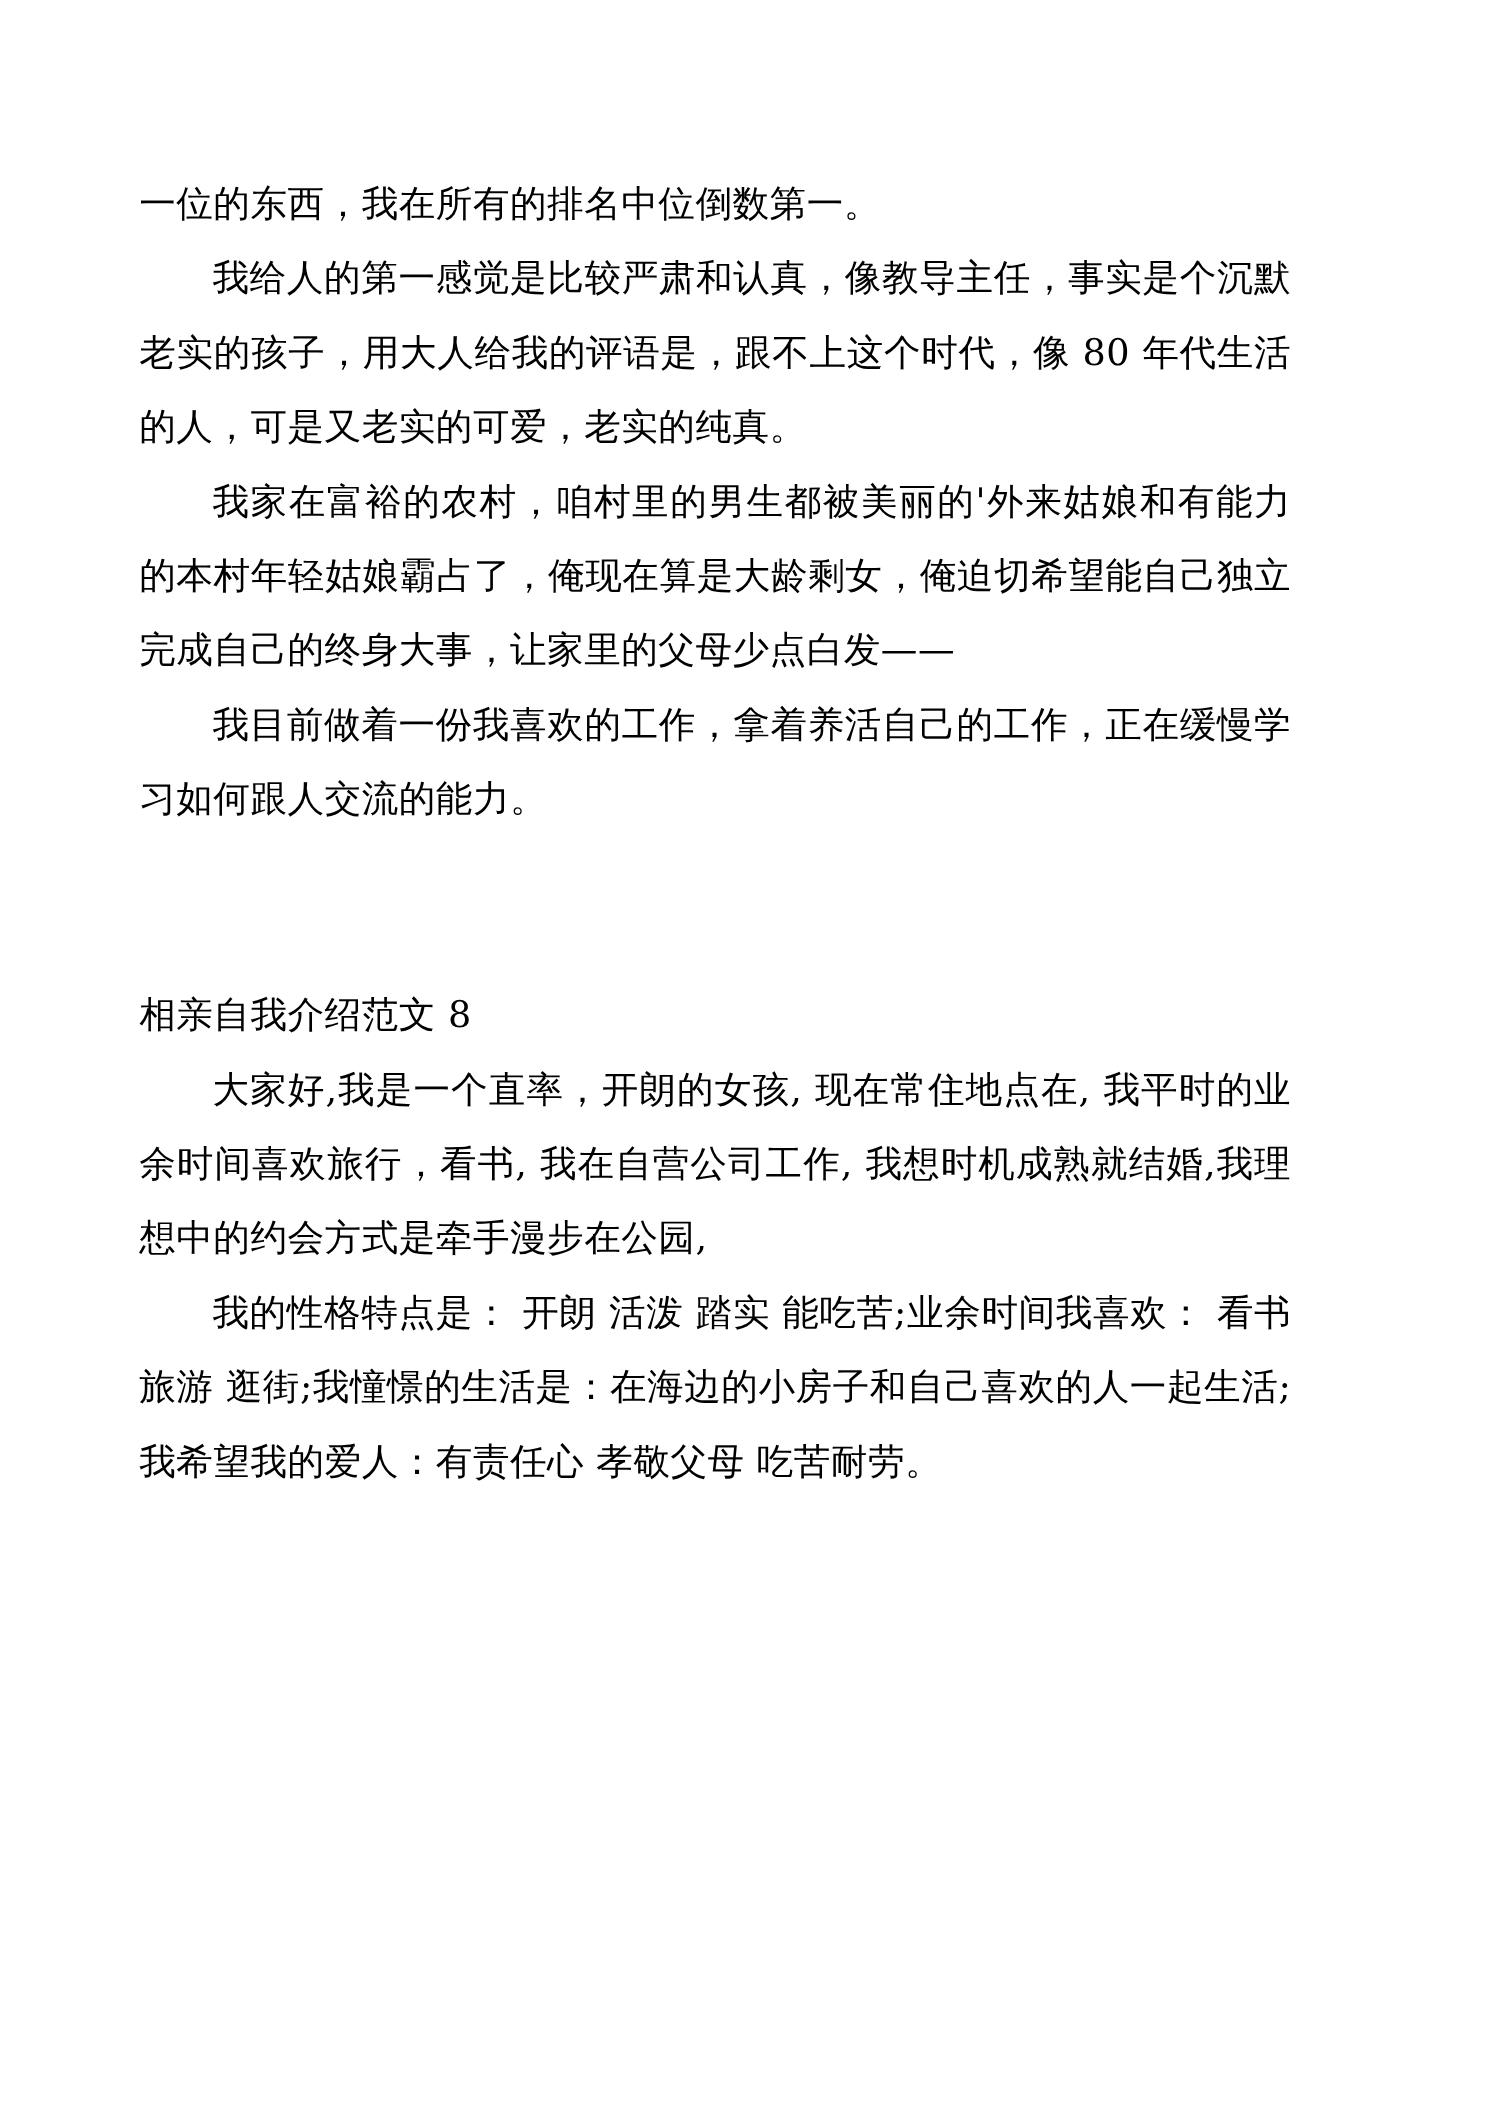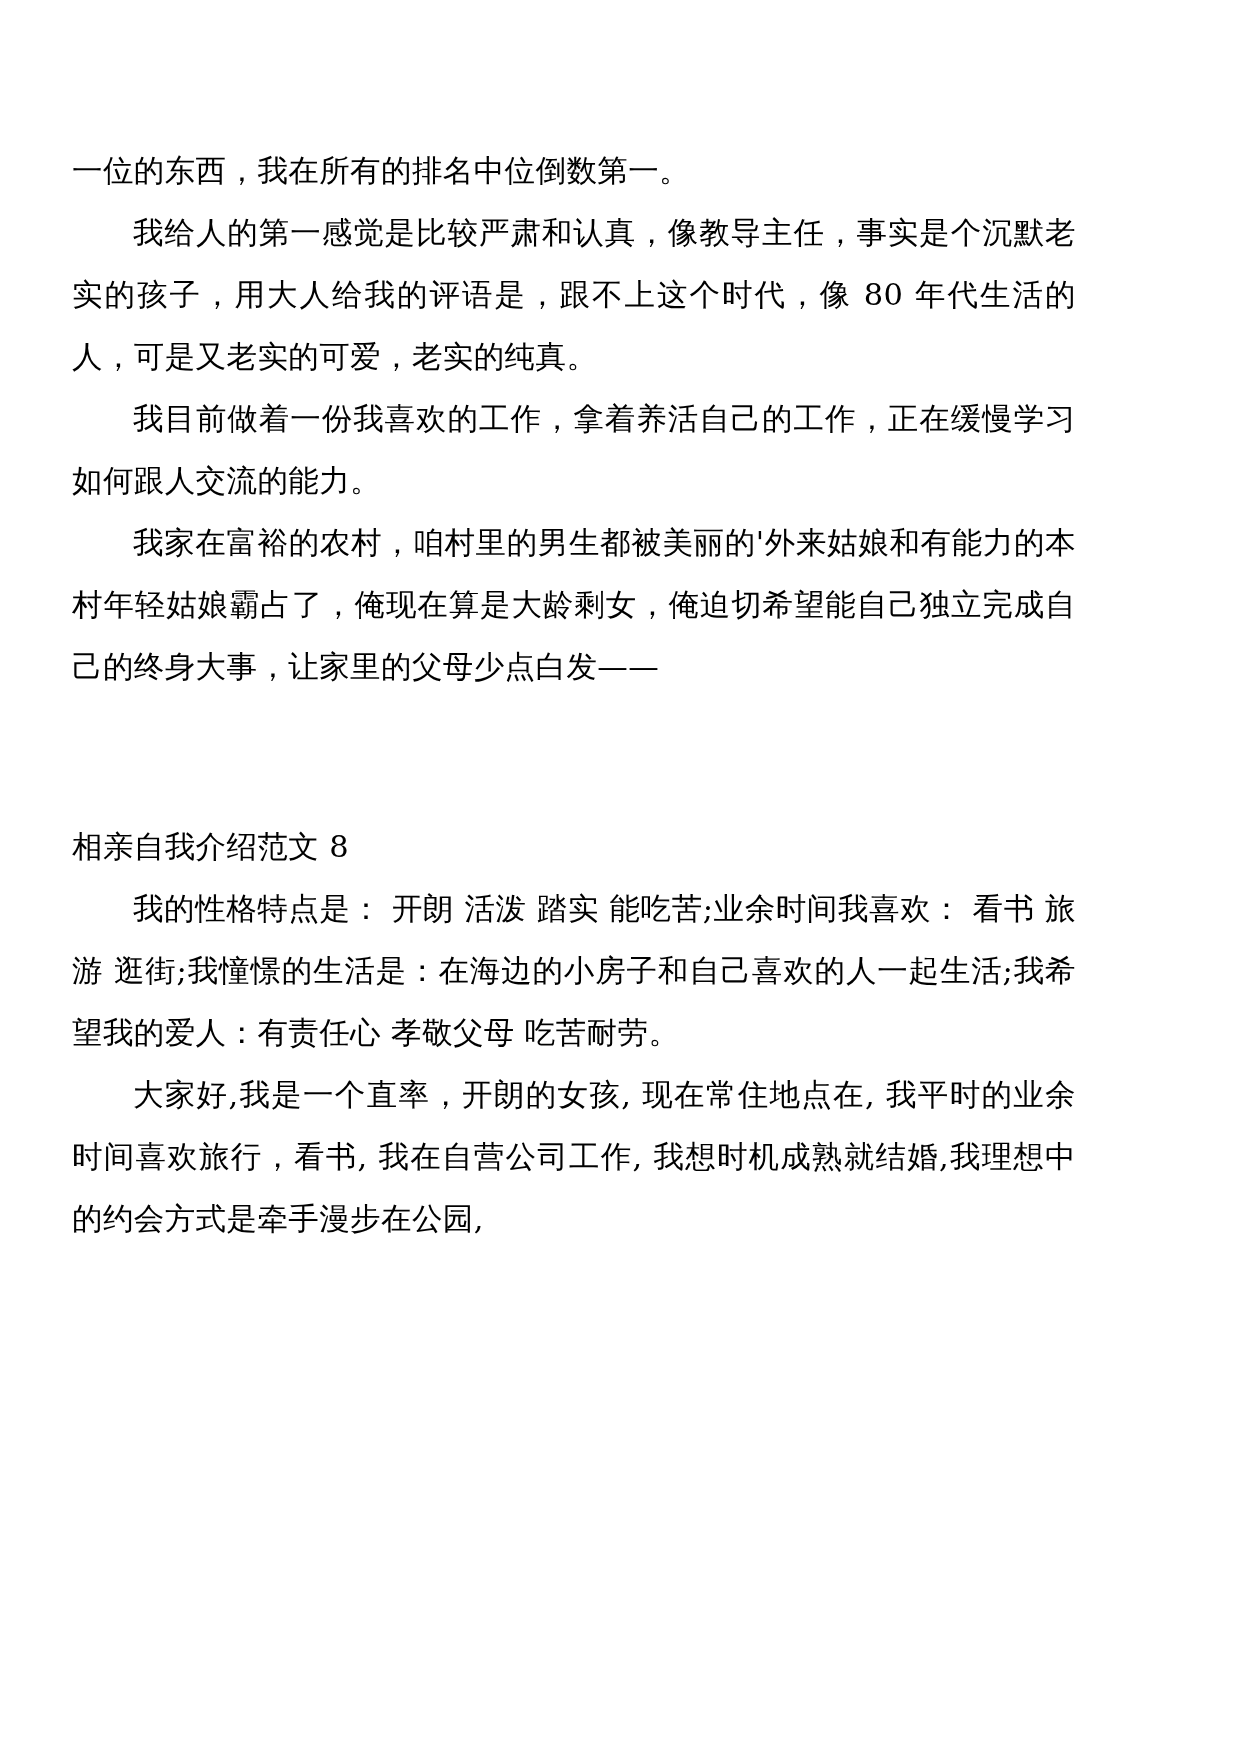--- a/index.html
+++ b/index.html
@@ -15,21 +15,21 @@
     position: relative;
     overflow: hidden;
   }
   .page {
     position: absolute;
     top: 0;
     left: 0;
     width: 1241px;
     height: 1754px;
     box-sizing: border-box;
-    padding: 140px 165px 120px 72px;
+    padding: 140px 165px 120px 116px;
   }
   .doc-body {
     font-size: 30.5px;
     line-height: 62px;
     text-align: justify;
     text-justify: inter-ideograph;
     letter-spacing: 0.4px;
   }
   p {
     margin: 0;
@@ -52,27 +52,27 @@
 </head>
 <body>
 
 <div class="page">
   <div class="doc-body">
 
     <p class="para noindent">一位的东西，我在所有的排名中位倒数第一。</p>
 
     <p class="para">我给人的第一感觉是比较严肃和认真，像教导主任，事实是个沉默老实的孩子，用大人给我的评语是，跟不上这个时代，像 80 年代生活的人，可是又老实的可爱，老实的纯真。</p>
 
+    <p class="para">我家在富裕的农村，咱村里的男生都被美丽的'外来姑娘和有能力的本村年轻姑娘霸占了，俺现在算是大龄剩女，俺迫切希望能自己独立完成自己的终身大事，让家里的父母少点白发——</p>
+
     <p class="para">我目前做着一份我喜欢的工作，拿着养活自己的工作，正在缓慢学习如何跟人交流的能力。</p>
-
-    <p class="para">我家在富裕的农村，咱村里的男生都被美丽的'外来姑娘和有能力的本村年轻姑娘霸占了，俺现在算是大龄剩女，俺迫切希望能自己独立完成自己的终身大事，让家里的父母少点白发——</p>
 
     <div class="gap"></div>
 
     <p class="heading">相亲自我介绍范文 8</p>
 
 
+    <p class="para">大家好,我是一个直率，开朗的女孩, 现在常住地点在, 我平时的业余时间喜欢旅行，看书, 我在自营公司工作, 我想时机成熟就结婚,我理想中的约会方式是牵手漫步在公园,</p>
+
     <p class="para">我的性格特点是： 开朗 活泼 踏实 能吃苦;业余时间我喜欢： 看书 旅游 逛街;我憧憬的生活是：在海边的小房子和自己喜欢的人一起生活;我希望我的爱人：有责任心 孝敬父母 吃苦耐劳。</p>
-
-    <p class="para">大家好,我是一个直率，开朗的女孩, 现在常住地点在, 我平时的业余时间喜欢旅行，看书, 我在自营公司工作, 我想时机成熟就结婚,我理想中的约会方式是牵手漫步在公园,</p>
 
   </div>
 </div>
 
 </body></html>

